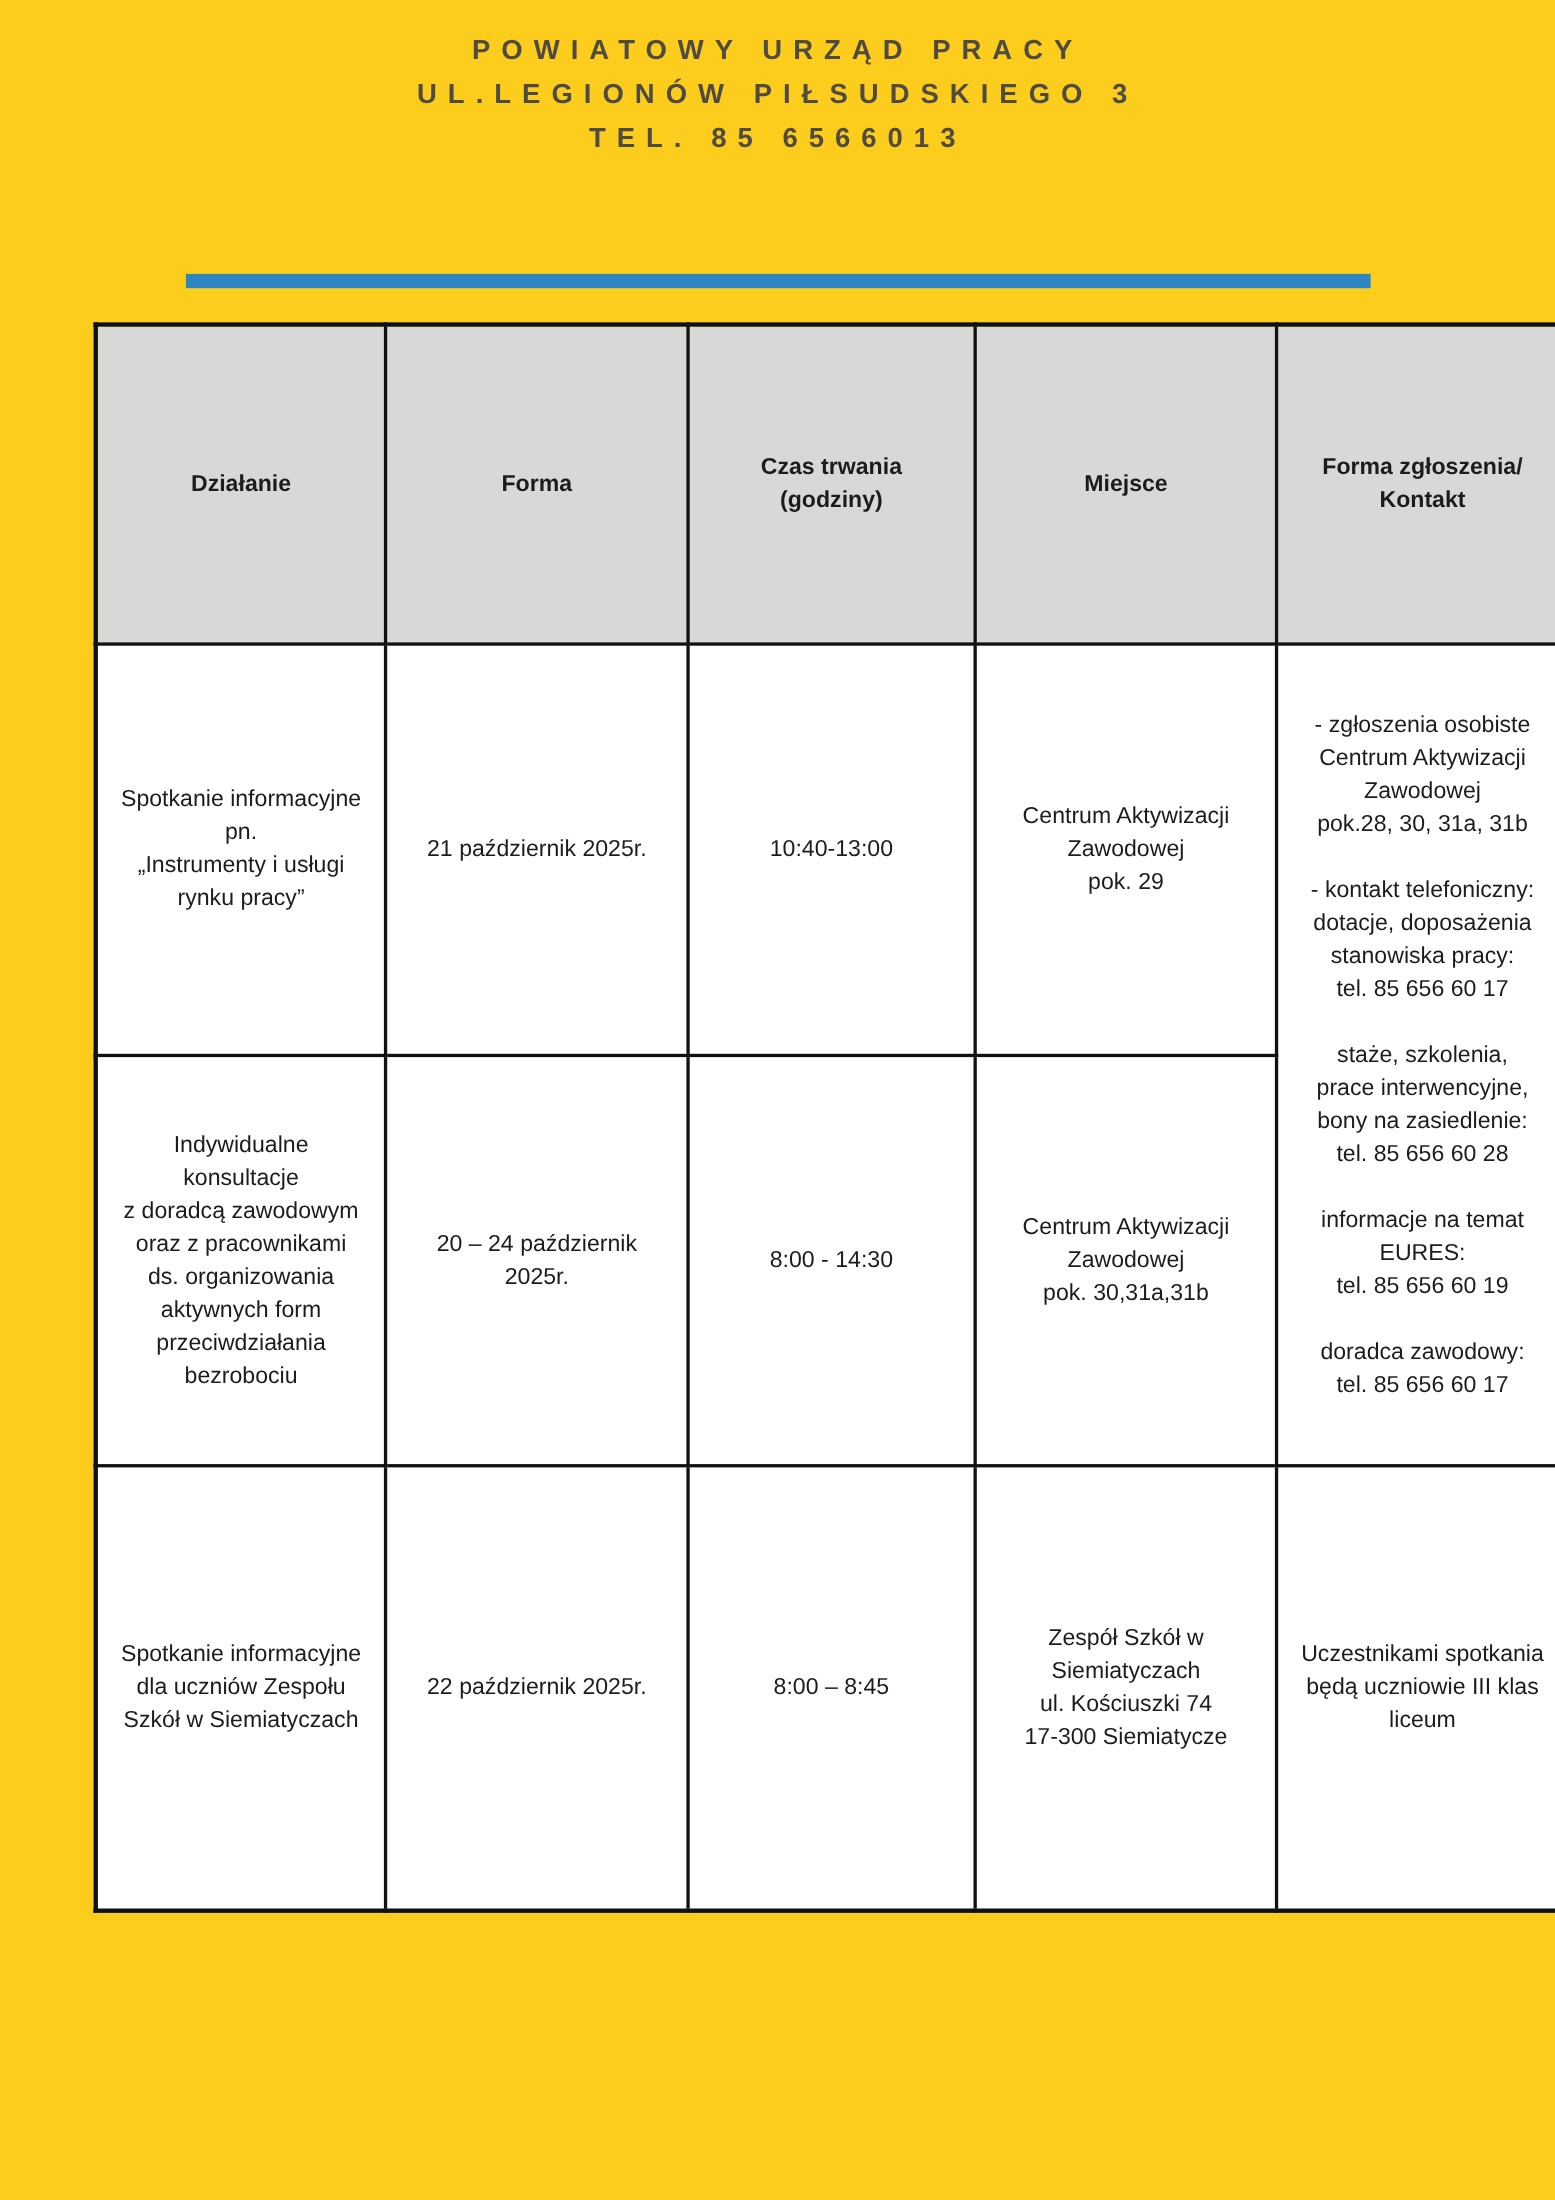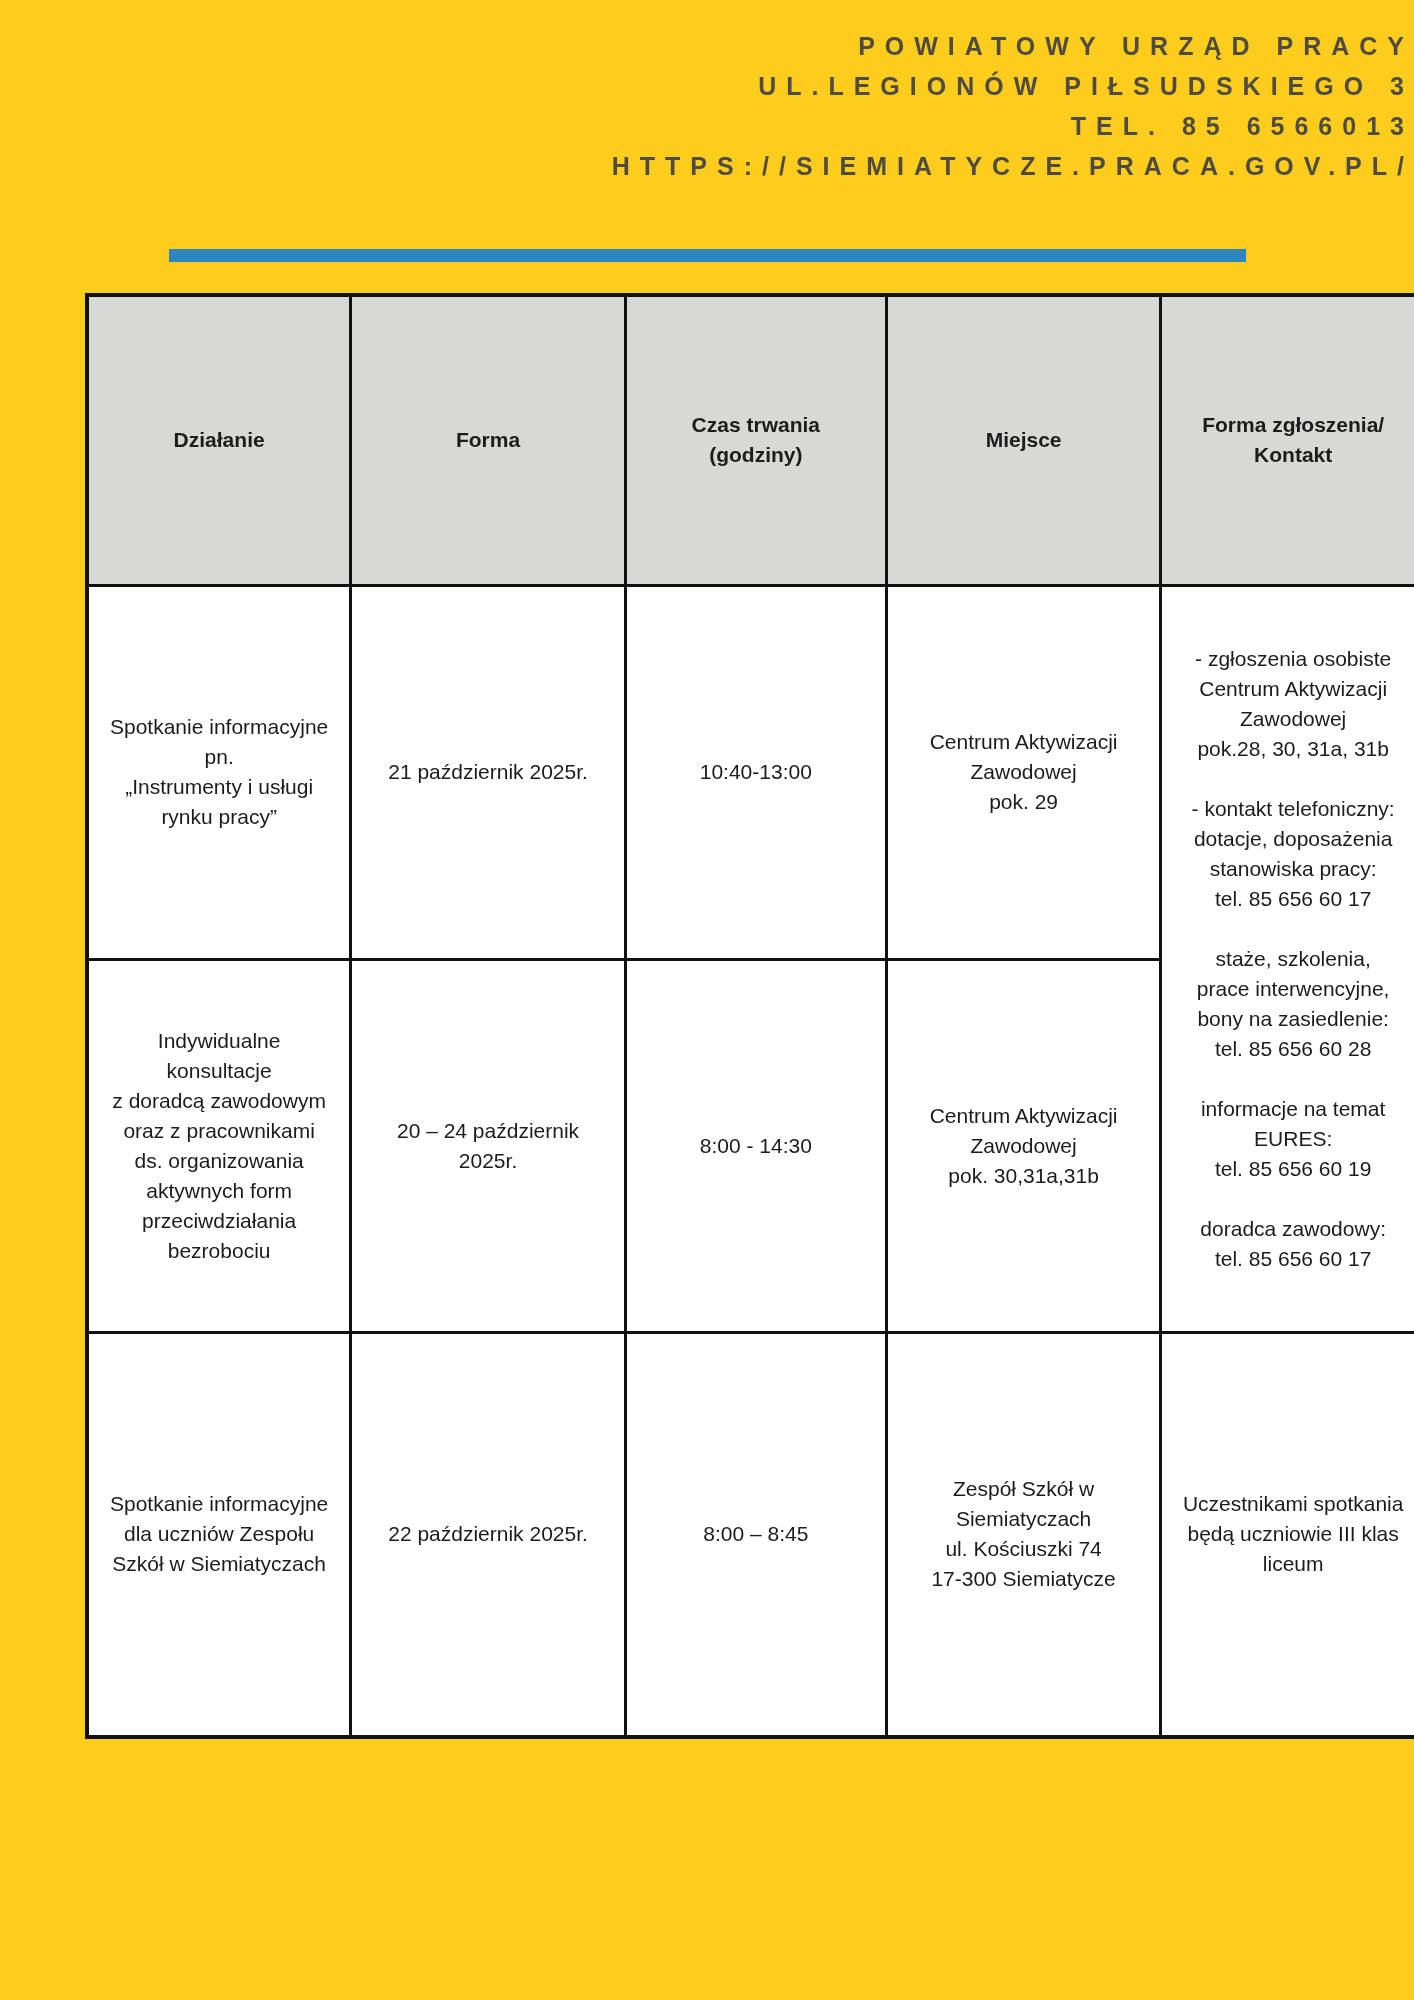--- a/index.html
+++ b/index.html
@@ -17,21 +17,21 @@
   body{
     width:1414px;height:2000px;
     background:var(--page-bg);
     font-family:"Liberation Sans","DejaVu Sans",sans-serif;
     position:relative;
     overflow:hidden;
   }
   .page{position:relative;width:1414px;height:2000px;}
   .masthead{
     padding-top:26px;
-    text-align:right;
+    text-align:center;
     color:var(--masthead-text);
     font-weight:700;
     font-size:25px;
     line-height:40px;
     letter-spacing:10px;
   }
   .masthead .masthead-line{white-space:nowrap;}
   .accent-bar{
     position:absolute;
     top:249px;left:169px;
@@ -70,21 +70,20 @@
 </style>
 </head>
 <body>
 
 <div class="page">
 
   <header class="masthead">
     <div class="masthead-line">POWIATOWY URZĄD PRACY</div>
     <div class="masthead-line">UL.LEGIONÓW PIŁSUDSKIEGO 3</div>
     <div class="masthead-line">TEL. 85 6566013</div>
-    <div class="masthead-line">HTTPS://SIEMIATYCZE.PRACA.GOV.PL/</div>
   </header>
 
   <div class="accent-bar"></div>
 
   <table class="schedule">
     <colgroup>
       <col style="width:19.7%">
       <col style="width:20.5%">
       <col style="width:19.5%">
       <col style="width:20.5%">

